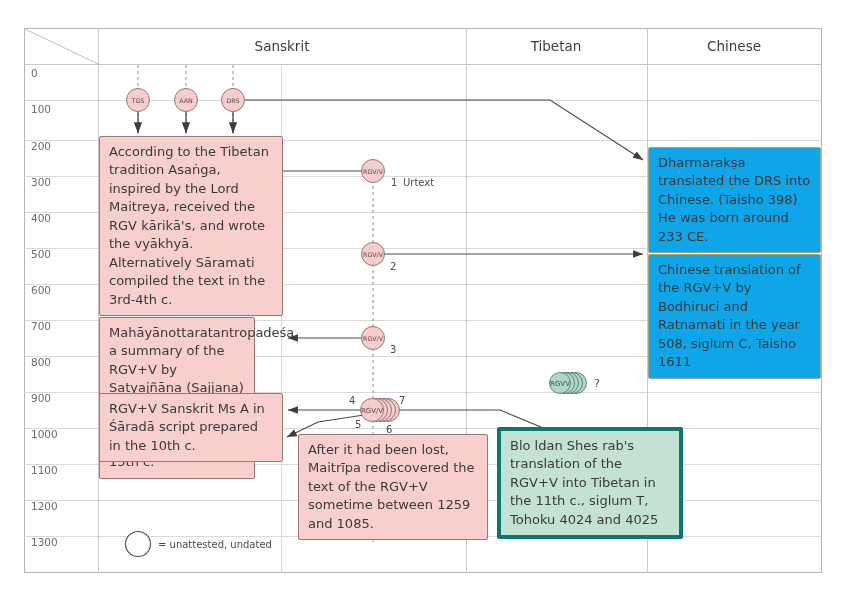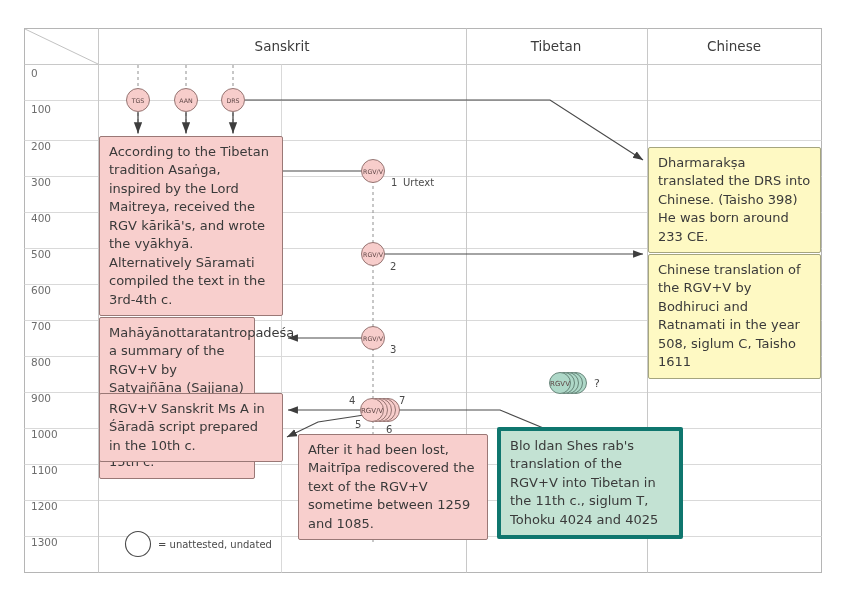--- a/index.html
+++ b/index.html
@@ -47,21 +47,21 @@
   .node-pink{fill:#f7cdcb;stroke:#8a6a68;stroke-width:0.9;}
   .node-green{fill:#aed8c8;stroke:#5d7a6f;stroke-width:0.9;}
   .node-open{fill:#ffffff;stroke:#4a4a4a;stroke-width:1.1;}
 
   .tbox{position:absolute;box-sizing:border-box;border-radius:2px;}
   .tbox .inner{
     padding:6px 8px 6px 9px;
     font-size:13px;line-height:1.42;
   }
   .tbox.pink{background:#f8cfcd;border:1px solid #9a7876;}
-  .tbox.yellow{background:#fef9c3;border:1px solid #a5a57e;}
+  .tbox.yellow{background:#0ea5e9;border:1px solid #a5a57e;}
   .tbox.green{background:#c3e2d3;border:4px solid #0f766e;}
 </style>
 </head>
 <body>
 
 <div id="stage">
 
   <svg id="chart" viewBox="0 0 850 600">
     <defs>
       <marker id="arrowR" markerWidth="9" markerHeight="9" refX="8.3" refY="3.2" orient="auto" markerUnits="strokeWidth">

